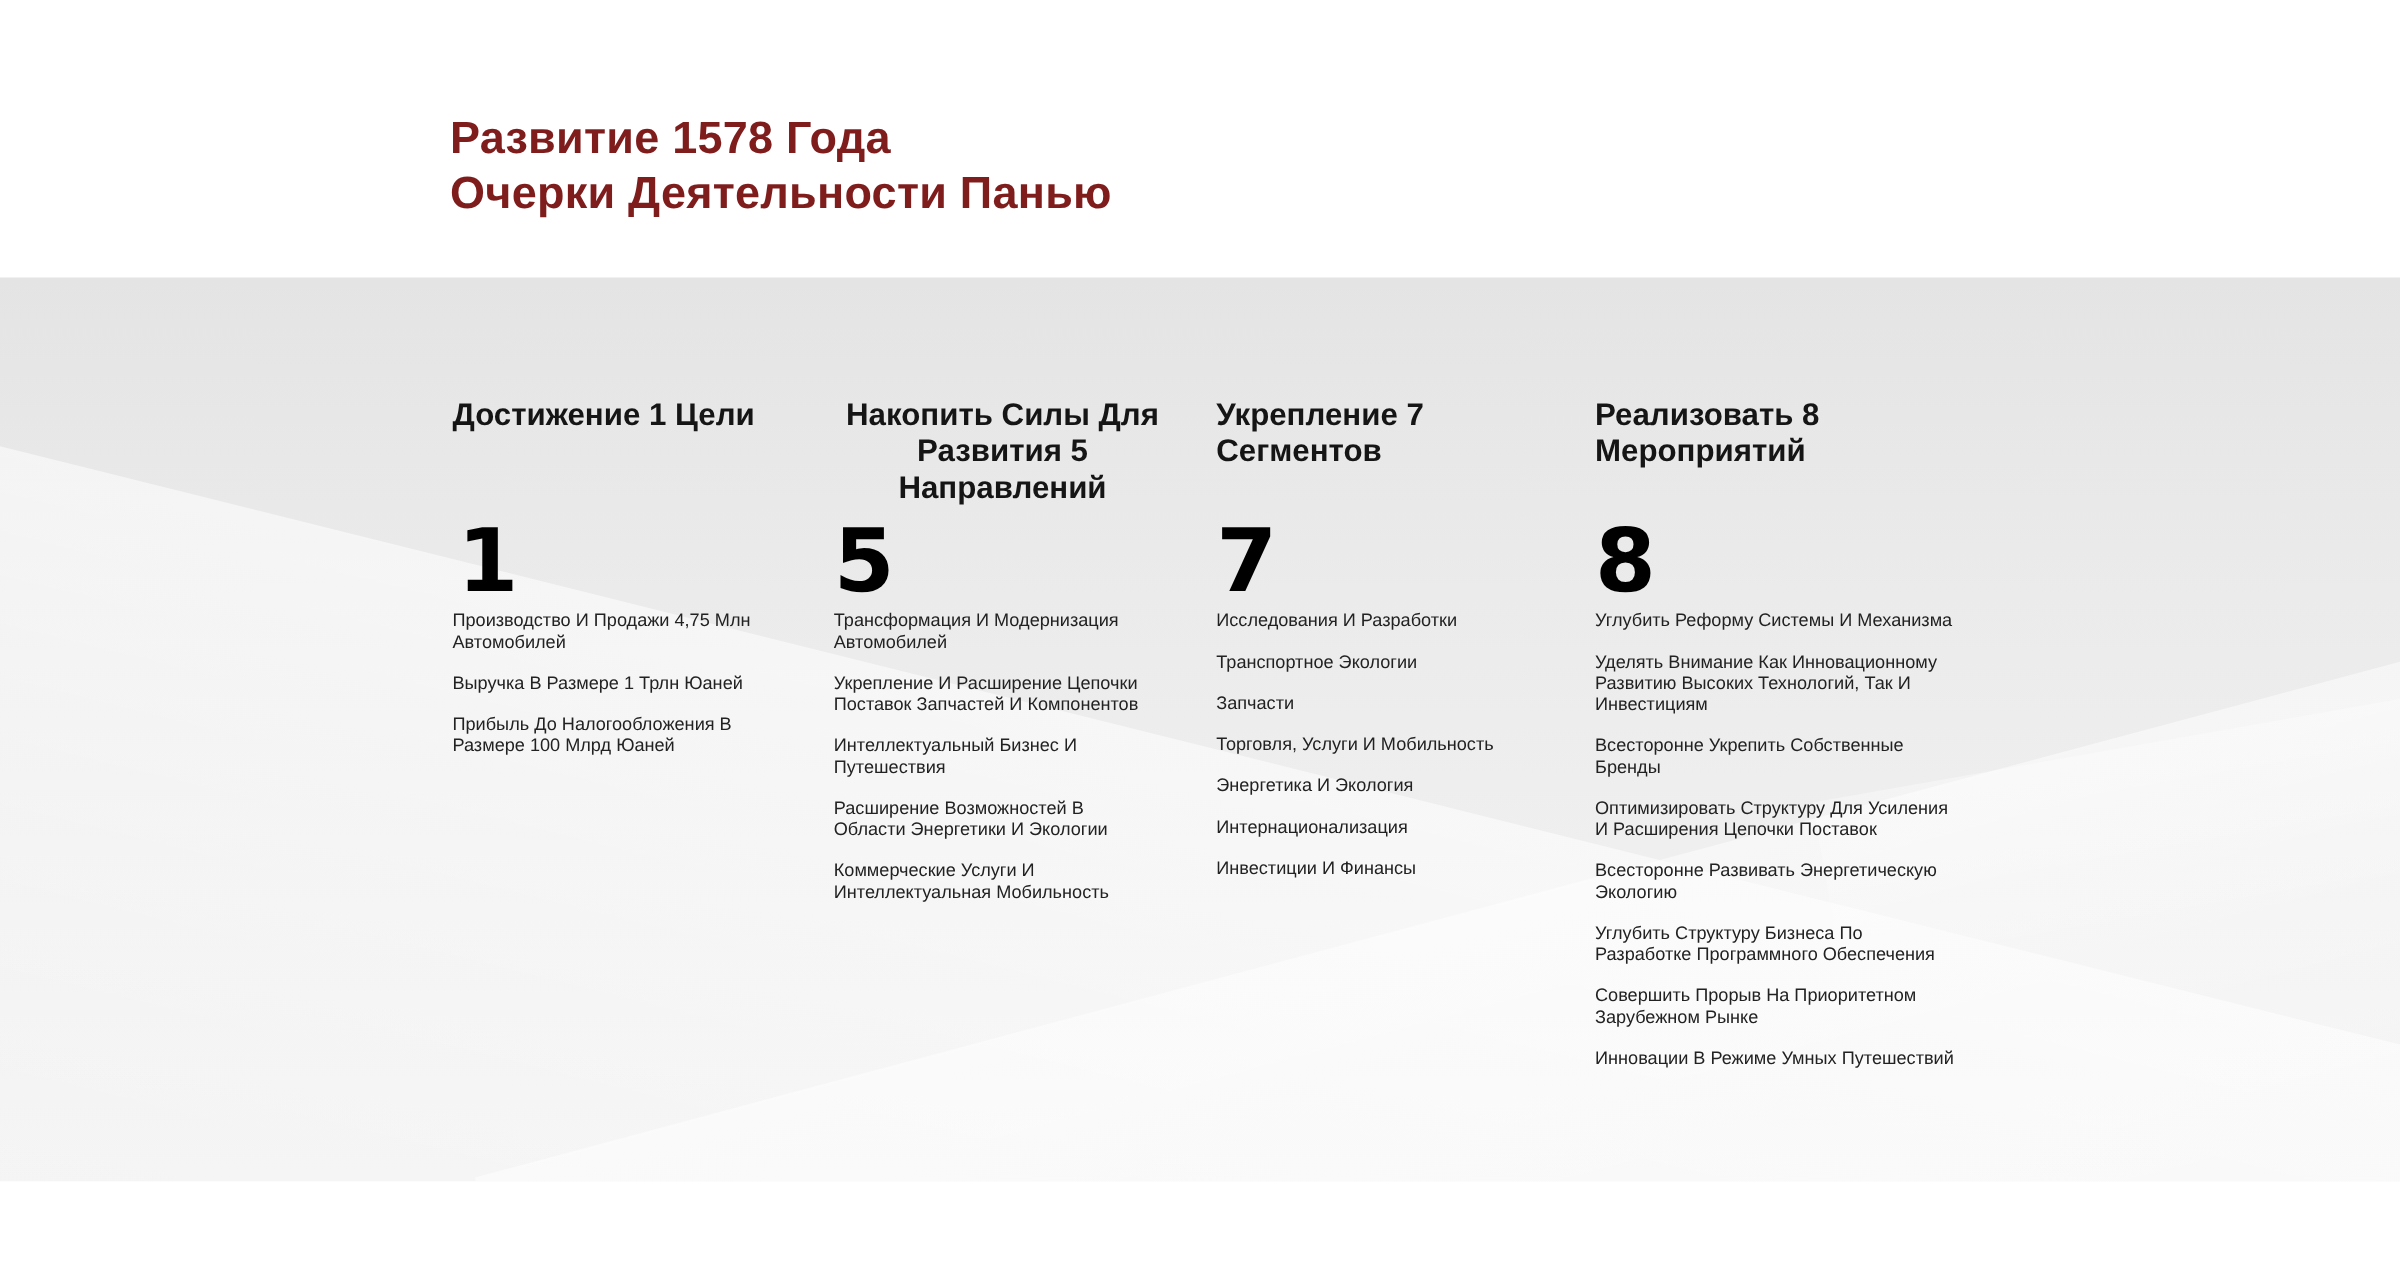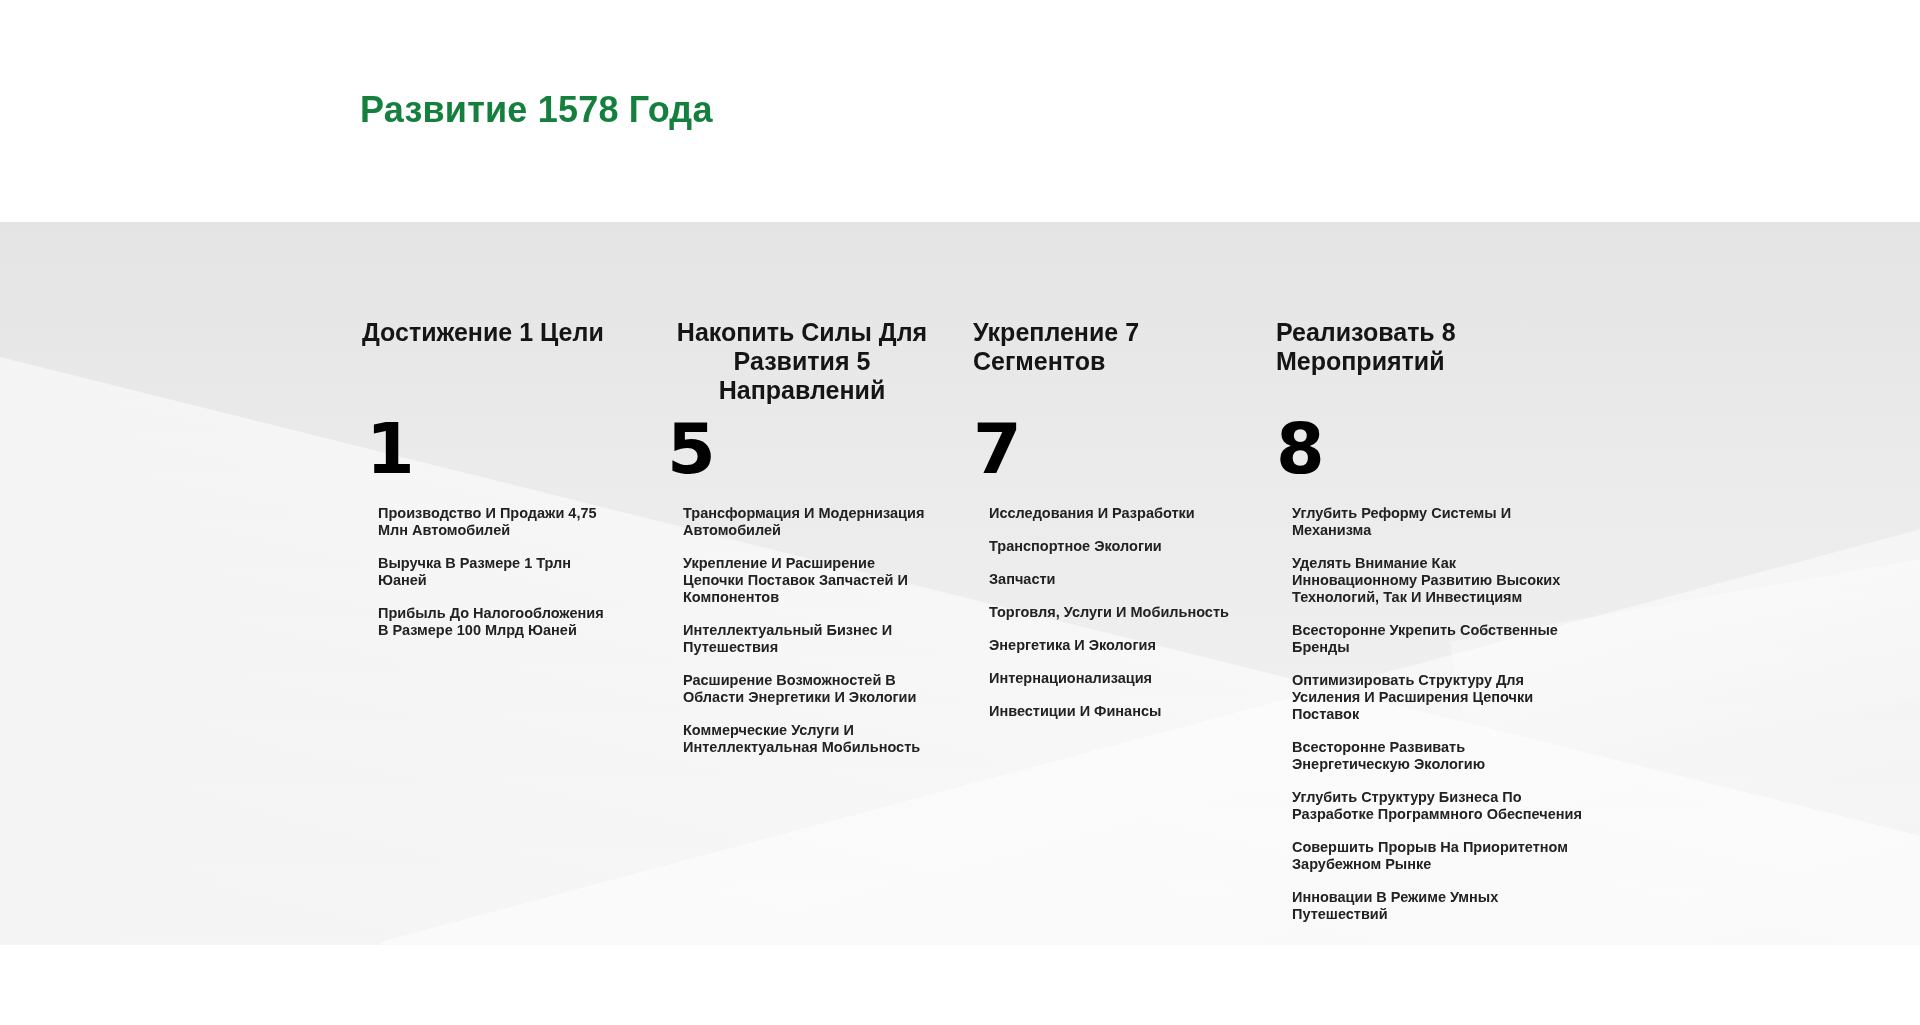--- a/index.html
+++ b/index.html
@@ -19,21 +19,21 @@
     }
     .title-block {
       position: absolute;
       left: 360px;
       top: 88px;
     }
     .title-line {
       font-size: 36px;
       font-weight: 700;
       line-height: 44px;
-      color: #15803d;
+      color: #7f1d1d;
       letter-spacing: 0.2px;
       white-space: nowrap;
     }
     .band {
       position: absolute;
       left: 0;
       top: 222px;
       width: 1920px;
       height: 723px;
       background: linear-gradient(180deg, #e4e4e4 0%, #ebebeb 35%, #f0f0f0 70%, #f3f3f3 100%);
@@ -94,24 +94,23 @@
       font-size: 70px;
       font-weight: 900;
       line-height: 70px;
       color: #000000;
       font-family: "DejaVu Sans", sans-serif;
     }
     .col-list {
       position: absolute;
       top: 171px;
       left: 0;
-      margin: 16px;
+      margin: 0;
       padding: 0;
       list-style: none;
-      font-weight: bold;
     }
     .col-list li {
       font-size: 14.5px;
       line-height: 17px;
       color: #222222;
       margin-bottom: 16px;
     }
     .col-list.tight li {
       margin-bottom: 16px;
     }
@@ -120,20 +119,21 @@
       line-height: 17px;
     }
   </style>
 </head>
 <body>
 
 <div class="page">
 
   <div class="title-block">
     <div class="title-line">Развитие 1578 Года</div>
+    <div class="title-line">Очерки Деятельности Панью</div>
   </div>
 
   <div class="band">
     <div class="streak1"></div>
     <div class="streak2"></div>
     <div class="streak3"></div>
   </div>
 
   <div class="columns">
 

